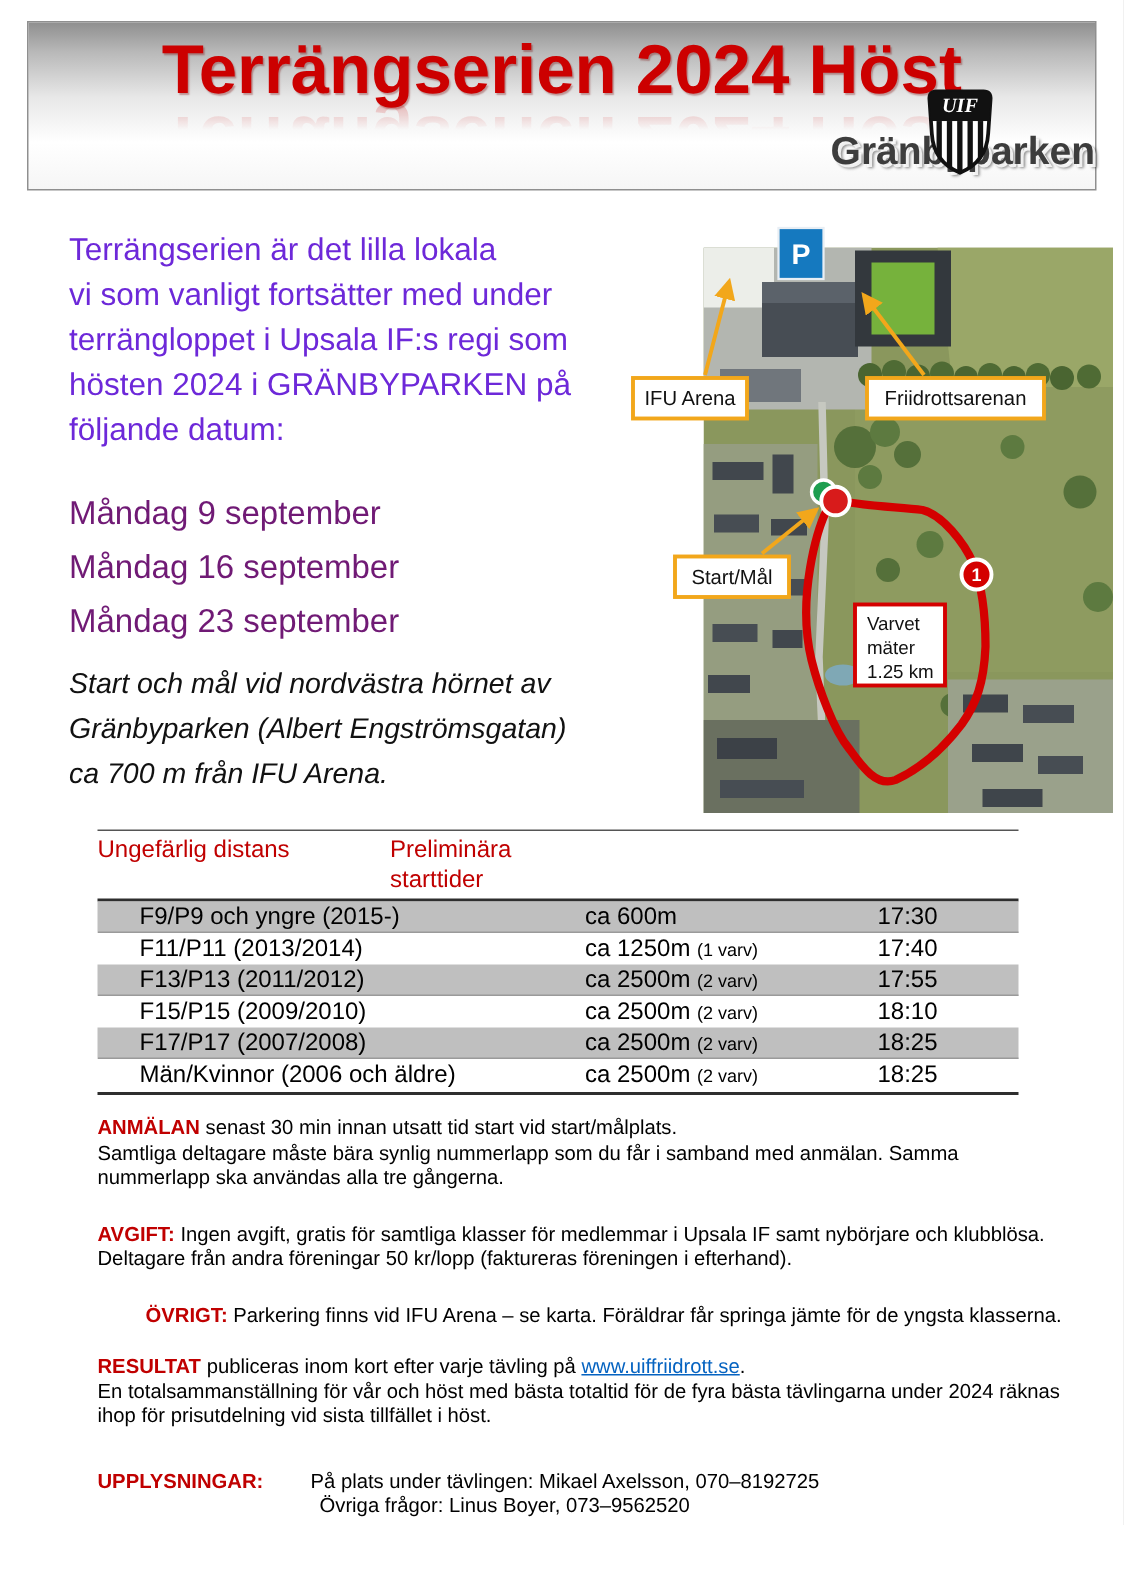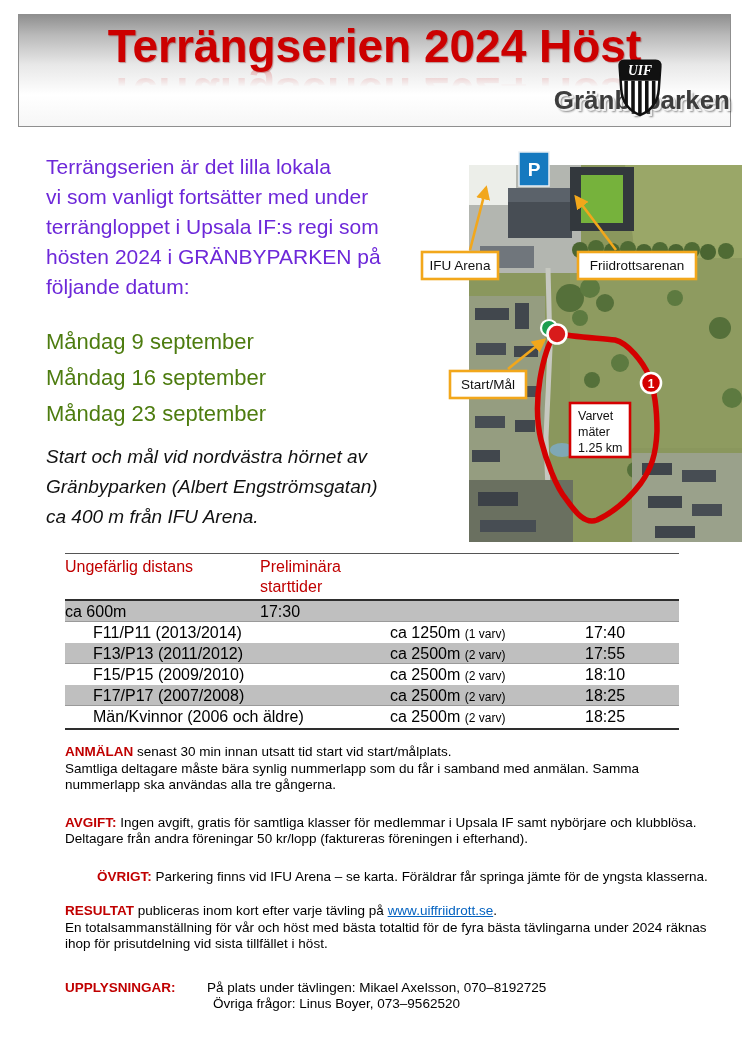--- a/index.html
+++ b/index.html
@@ -30,21 +30,21 @@
     font-size:46px;font-weight:bold;color:#CC0000;text-align:center;white-space:nowrap;
   }
   .sub-title{
     position:absolute;top:70px;left:0;right:0;text-align:right;
     font-size:26px;font-weight:bold;color:#3d3d3d;
     text-shadow:2px 2px 0 rgba(255,255,255,.85),3px 3px 2px rgba(0,0,0,.45);
   }
   .logo{position:absolute;top:42px;left:597px;width:48px;height:62px;}
   
   .intro{position:absolute;left:46px;top:152px;width:420px;font-size:21px;line-height:30px;color:#6d28d9;}
-  .dates{position:absolute;left:46px;top:324px;font-size:22px;line-height:36px;color:#4d7c0f;}
+  .dates{position:absolute;left:46px;top:324px;font-size:22px;line-height:36px;color:#701a75;}
   .loc-note{position:absolute;left:46px;top:442px;width:410px;font-size:19px;line-height:30px;font-style:italic;color:#111;}
   
   .map-fig{position:absolute;left:420px;top:148px;width:329px;height:396px;}
   
   .klass-table{position:absolute;left:65px;top:553px;width:614px;font-size:16px;}
   .thead{display:flex;border-top:1px solid #555;border-bottom:2px solid #2e2e2e;padding:3px 0 2px 0;color:#C00000;line-height:20px;}
   .trow{display:flex;height:21px;line-height:21px;}
   .trow.g{background:#bfbfbf;box-shadow:0 -1px 0 #9a9a9a inset;}
   .trow:last-child{border-bottom:2px solid #2e2e2e;height:22px;}
   .c1{width:325px;padding-left:28px;box-sizing:border-box;}
@@ -102,21 +102,21 @@
 
   <div class="dates">
     <div>Måndag 9 september</div>
     <div>Måndag 16 september</div>
     <div>Måndag 23 september</div>
   </div>
 
   <div class="loc-note">
     <div>Start och mål vid nordvästra hörnet av</div>
     <div>Gränbyparken (Albert Engströmsgatan)</div>
-    <div>ca 400 m från IFU Arena.</div>
+    <div>ca 700 m från IFU Arena.</div>
   </div>
 
   <svg class="map-fig" viewBox="0 0 329 396">
     <defs>
       <clipPath id="mapClip">
           <rect x="49" y="17" width="273" height="377"></rect>
         </clipPath>
       <marker id="ah" viewBox="0 0 10 10" refX="8" refY="5" markerWidth="5.5" markerHeight="5.5" orient="auto-start-reverse">
         <path d="M0,0 L10,5 L0,10 Z" fill="#F2A71B"></path>
       </marker>
@@ -220,20 +220,21 @@
 
   <div class="klass-table">
     <div class="thead">
       <div class="c2">Ungefärlig distans</div>
       <div class="c3">
         <div>Preliminära</div>
         <div>starttider</div>
       </div>
     </div>
     <div class="trow g">
+      <div class="c1">F9/P9 och yngre (2015-)</div>
       <div class="c2"><span>ca 600m</span> <span class="laps"></span></div>
       <div class="c3">17:30</div>
     </div>
     <div class="trow">
       <div class="c1">F11/P11 (2013/2014)</div>
       <div class="c2"><span>ca 1250m</span> <span class="laps">(1 varv)</span></div>
       <div class="c3">17:40</div>
     </div>
     <div class="trow g">
       <div class="c1">F13/P13 (2011/2012)</div>

